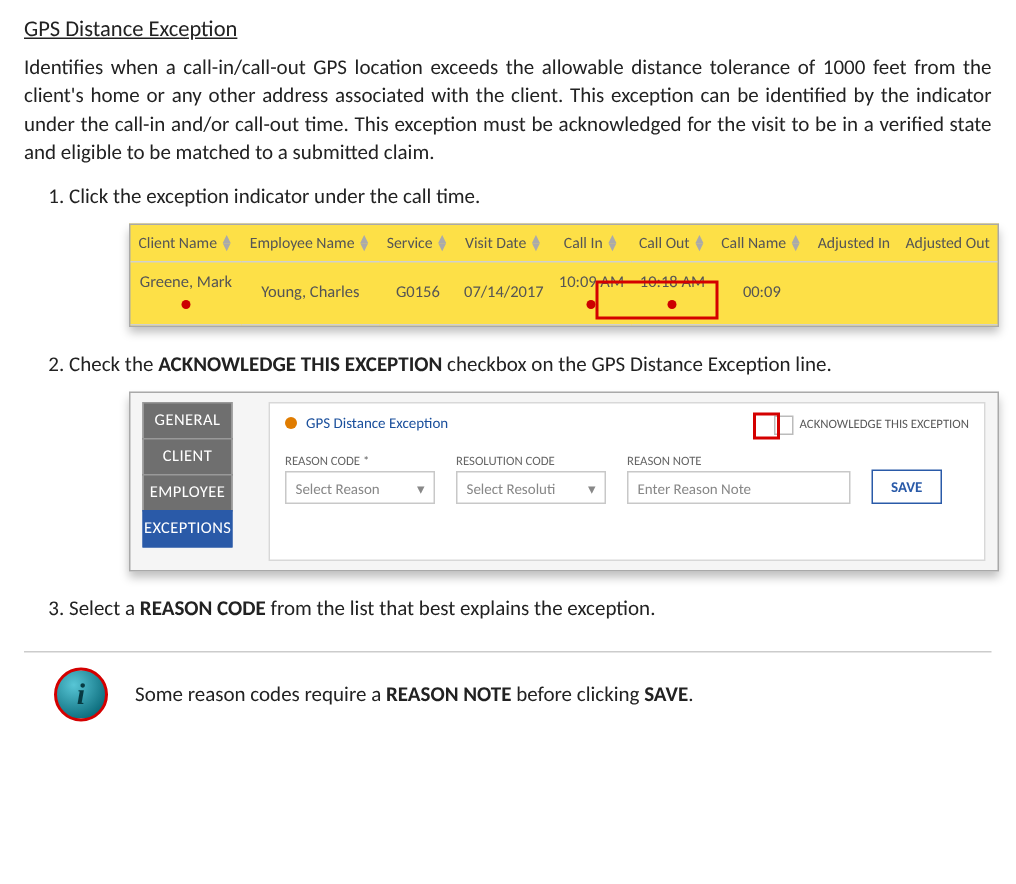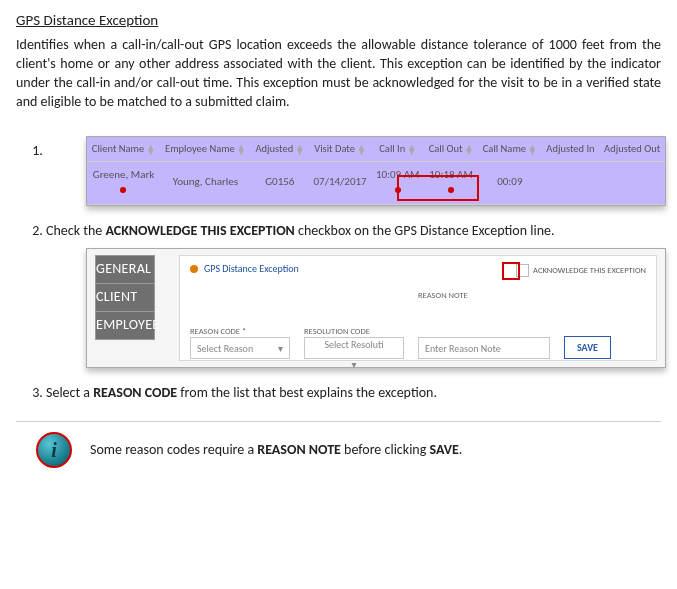--- a/index.html
+++ b/index.html
@@ -12,32 +12,32 @@
     width: 677px;
     line-height: 1.35;
   }
   .sect-title {
     text-decoration: underline;
     font-size: 15px;
     margin-bottom: 6px;
   }
   .intro {
     text-align: justify;
-    margin-bottom: 24px;
+    margin-bottom: 10px;
   }
   ol { margin: 0 0 14px 30px; padding: 0; }
   ol li { margin-bottom: 10px; }
 
   
   .shot1 {
     border: 1px solid #a9a9a9;
     box-shadow: 0 4px 6px rgba(0,0,0,0.25);
     margin: 8px 0 16px 40px;
     width: 580px;
-    background: #c4b5fd;
+    background: #fde047;
     font-size: 11px;
     color: #555;
   }
   .shot1 table { border-collapse: collapse; width: 100%; }
   .shot1 th, .shot1 td {
     border-bottom: 1px solid #d0d0d0;
     padding: 6px 4px;
     text-align: center;
     font-weight: normal;
   }
@@ -64,22 +64,22 @@
     height: 120px;
     position: relative;
     background: #f5f5f5;
     font-size: 10px;
     color: #555;
   }
   .tabcol {
     position: absolute; left: 8px; top: 6px; width: 78px;
   }
   .tab {
-    background: #6f6f6f; color:#fff; text-align:left;
-    font-size: 14px; letter-spacing: 0.3px;
+    background: #6f6f6f; color:#fff; text-align:center;
+    font-size: 11px; letter-spacing: 0.3px;
     padding: 4px 0; border:1px solid #999; width:60px;
     margin-bottom: -1px;
   }
   .tab.active { background:#2a5aa8; border-color:#2a5aa8; }
   .panel {
     position:absolute; left:92px; top:6px; right:8px; bottom:6px;
     background:#fff; border:1px solid #d8d8d8;
     padding: 6px 10px;
   }
   .exline { color:#1a4f9c; display:flex; align-items:center; gap:6px; margin-bottom:3px;}
@@ -113,29 +113,29 @@
   }
 </style>
 </head>
 <body>
 
 <div class="sect-title">GPS Distance Exception</div>
 
 <div class="intro">Identifies when a call-in/call-out GPS location exceeds the allowable distance tolerance of 1000 feet from the client's home or any other address associated with the client. This exception can be identified by the indicator under the call-in and/or call-out time. This exception must be acknowledged for the visit to be in a verified state and eligible to be matched to a submitted claim.</div>
 
 <ol>
-  <li>
+  <li><span>Click the exception indicator under the call time.</span>
 
     <div class="shot1">
       <table>
         <thead>
           <tr>
             <th><span>Client Name</span><span class="sort-ico"></span></th>
             <th><span>Employee Name</span><span class="sort-ico"></span></th>
-            <th><span>Adjusted</span><span class="sort-ico"></span></th>
+            <th><span>Service</span><span class="sort-ico"></span></th>
             <th><span>Visit Date</span><span class="sort-ico"></span></th>
             <th><span>Call In</span><span class="sort-ico"></span></th>
             <th><span>Call Out</span><span class="sort-ico"></span></th>
             <th><span>Call Name</span><span class="sort-ico"></span></th>
             <th><span>Adjusted In</span></th>
             <th><span>Adjusted Out</span></th>
           </tr>
         </thead>
         <tbody>
           <tr>
@@ -156,20 +156,21 @@
   </li>
 
   <li>
     <span>Check the </span><b>ACKNOWLEDGE THIS EXCEPTION</b><span> checkbox on the GPS Distance Exception line.</span>
 
     <div class="shot2">
       <div class="tabcol">
         <div class="tab">GENERAL</div>
         <div class="tab">CLIENT</div>
         <div class="tab">EMPLOYEE</div>
+        <div class="tab active">EXCEPTIONS</div>
       </div>
       <div class="panel">
         <div class="exline">
           <span class="orangedot"></span>
           <span>GPS Distance Exception</span>
         </div>
         <div class="ack">
           <span class="ack-box"></span>
           <span>ACKNOWLEDGE THIS EXCEPTION</span>
         </div>
@@ -177,28 +178,28 @@
         <div class="fields">
           <div class="fld">
             <span class="fld-lbl">REASON CODE *</span>
             <div class="fld-in" style="width:100px;">
                 <span>Select Reason</span>
                 <span>▾</span>
               </div>
           </div>
           <div class="fld">
             <span class="fld-lbl">RESOLUTION CODE</span>
-            <div class="fld-in" style="width:100px;flex-direction:column;">
+            <div class="fld-in" style="width:100px;">
                 <span>Select Resoluti</span>
                 <span>▾</span>
               </div>
           </div>
           <div class="fld">
             <span class="fld-lbl">REASON NOTE</span>
-            <div class="fld-in" style="width:132px;margin-top:36px;">
+            <div class="fld-in" style="width:149px;">
                 <span>Enter Reason Note</span>
               </div>
           </div>
           <div class="savebtn">SAVE</div>
         </div>
       </div>
     </div>
   </li>
 
   <li>

